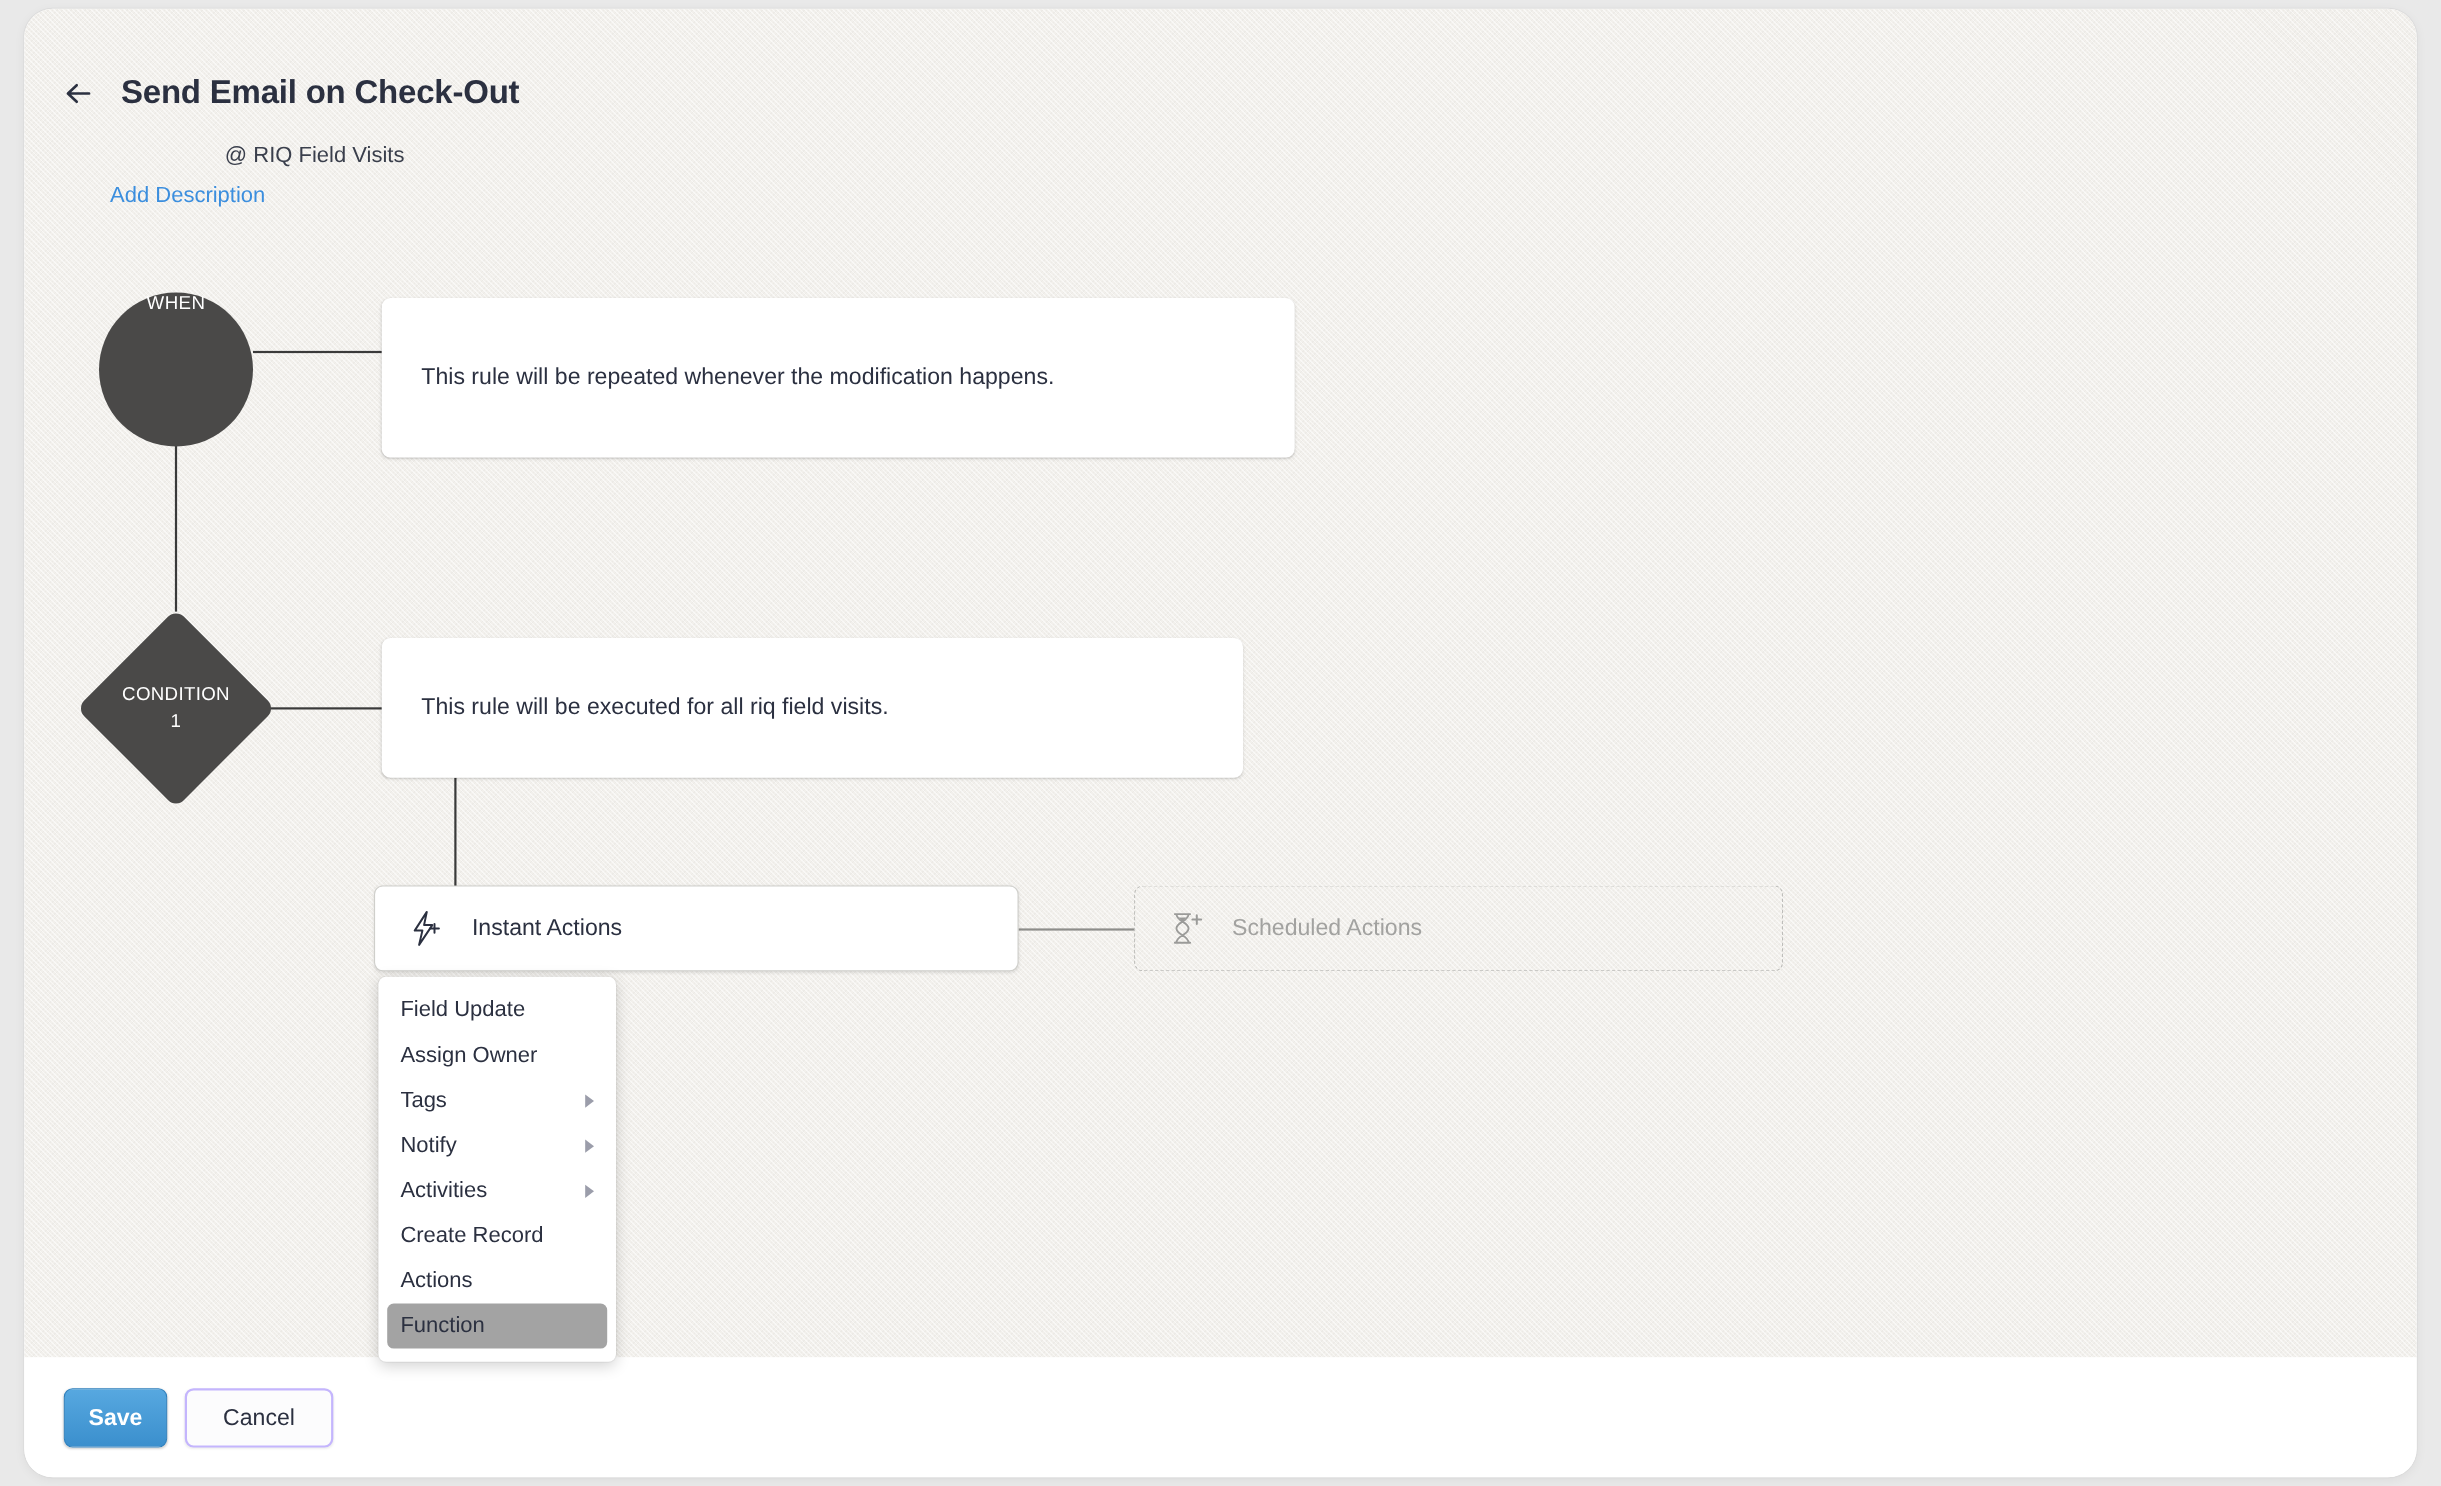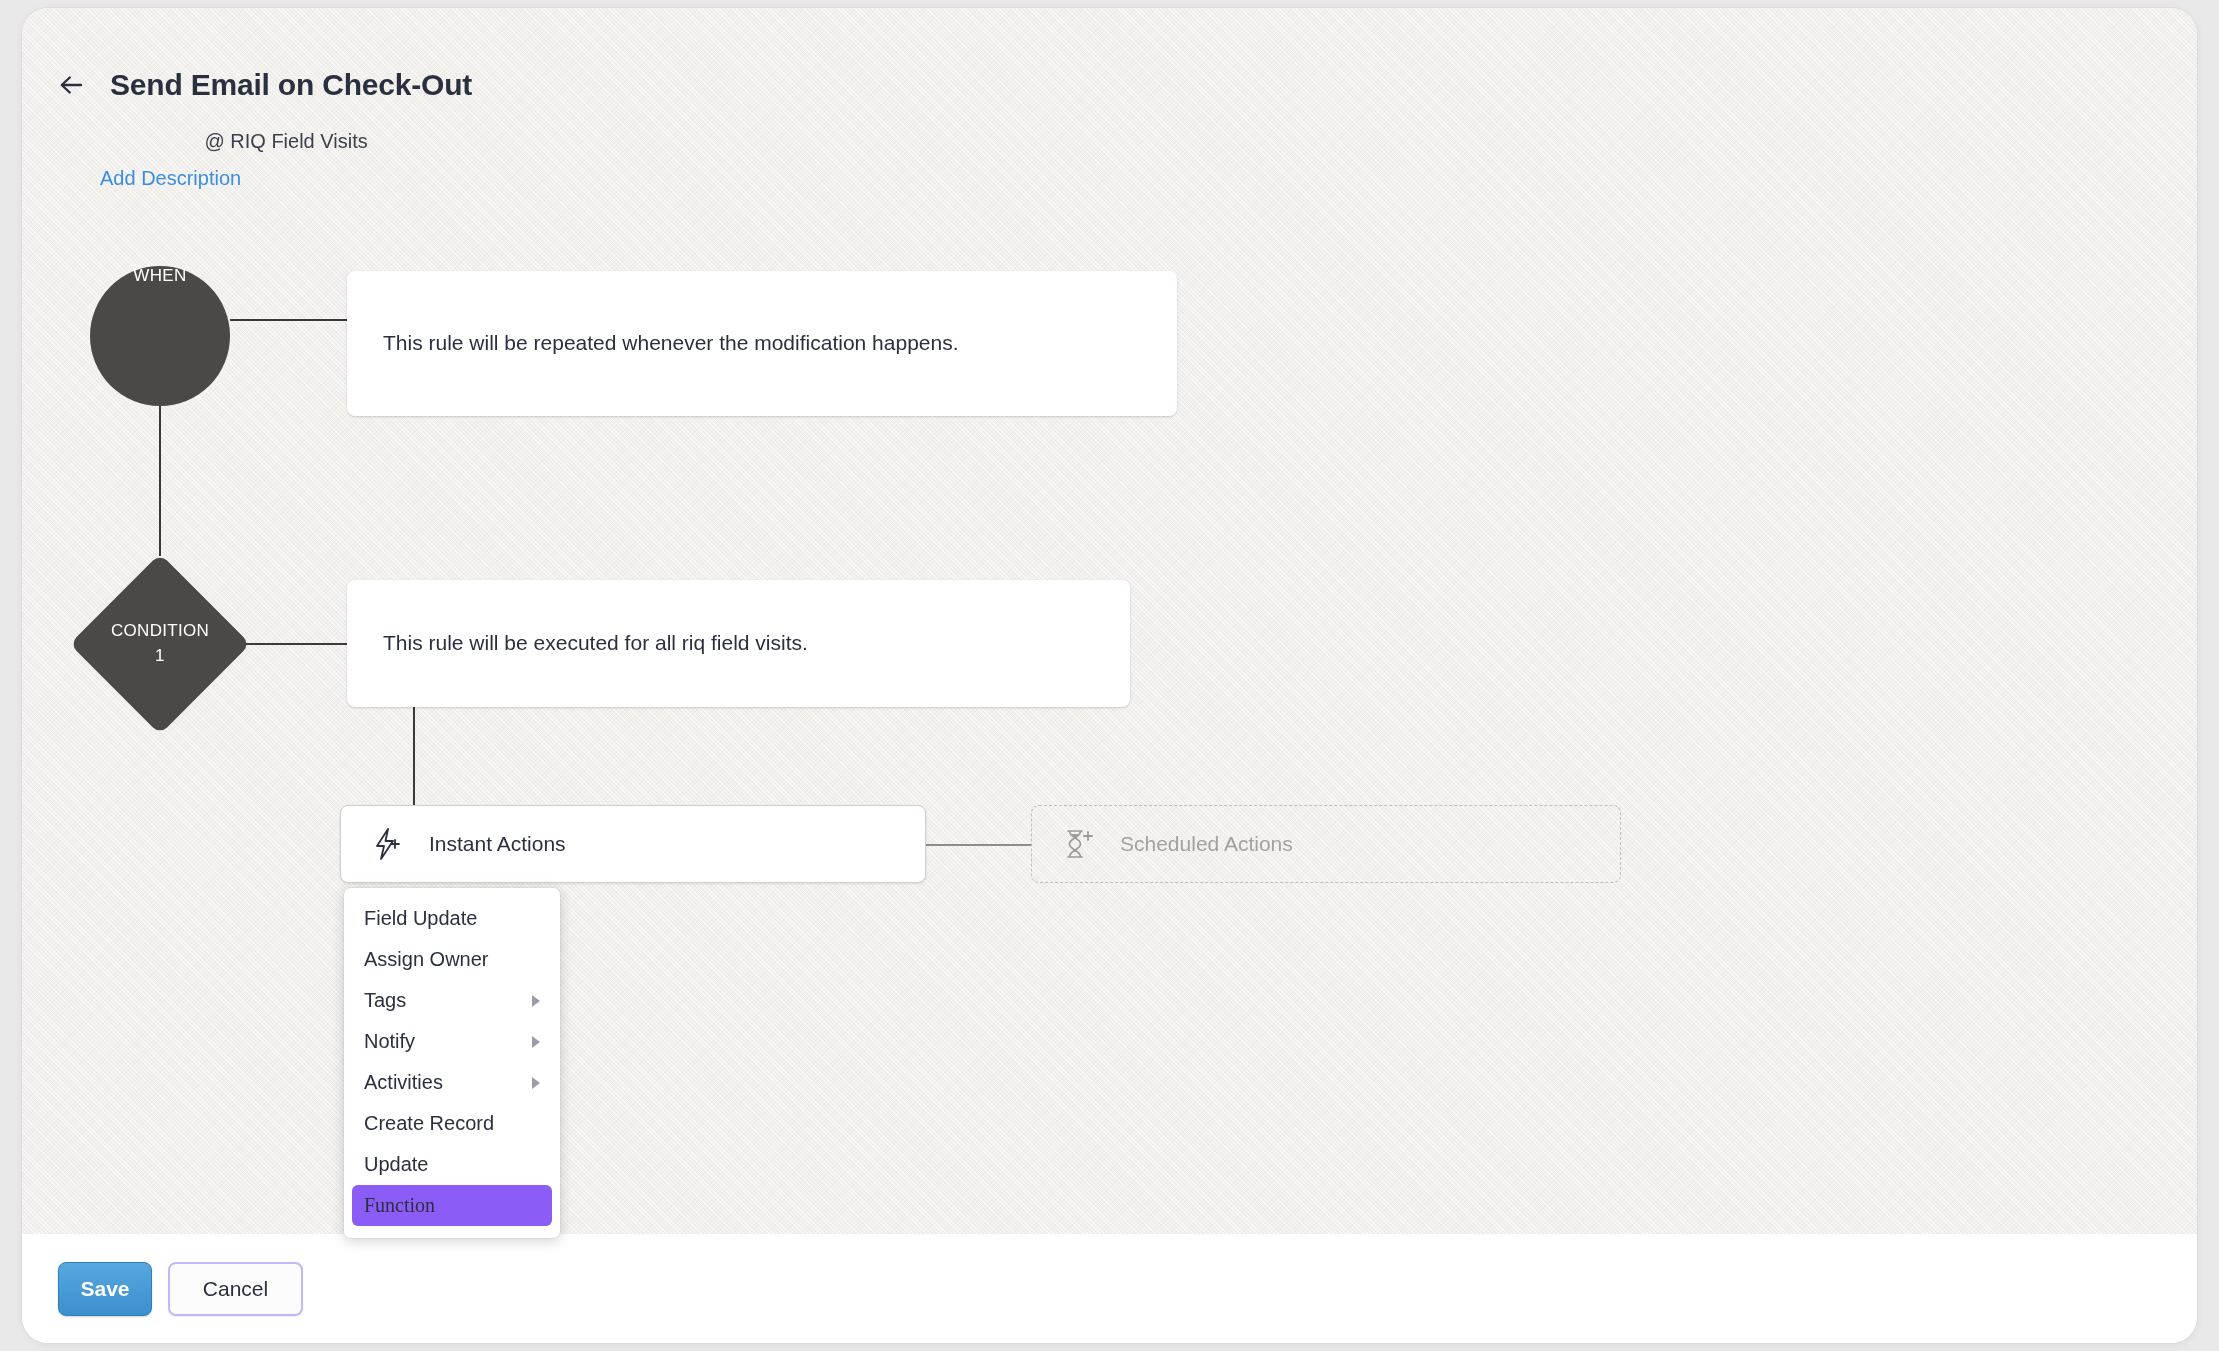--- a/index.html
+++ b/index.html
@@ -203,21 +203,21 @@
     display: flex;
     align-items: center;
     height: 41px;
     padding: 0 12px;
     font-size: 20px;
     color: #2b3040;
     border-radius: 6px;
     cursor: pointer;
     box-sizing: border-box;
   }
-  .menu-item.selected { background: #8b5cf6; font-family: Liberation Serif, serif; }
+  .menu-item.selected { background: #a3a3a3; }
   .menu-item .caret {
     position: absolute;
     right: 12px;
     width: 0; height: 0;
     border-left: 8px solid #9b9daa;
     border-top: 6px solid transparent;
     border-bottom: 6px solid transparent;
   }
 
   
@@ -331,21 +331,21 @@
           <span class="caret"></span>
         </div>
         <div class="menu-item">
           <span>Activities</span>
           <span class="caret"></span>
         </div>
         <div class="menu-item">
           <span>Create Record</span>
         </div>
         <div class="menu-item">
-          <span>Update</span>
+          <span>Actions</span>
         </div>
         <div class="menu-item selected">
           <span>Function</span>
         </div>
       </div>
 
   </div>
 
   <div id="footer">
     <div class="btn" id="save-button">Save</div>

